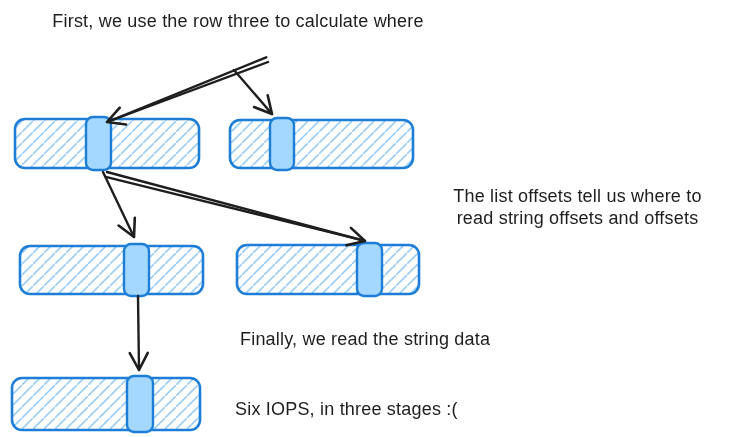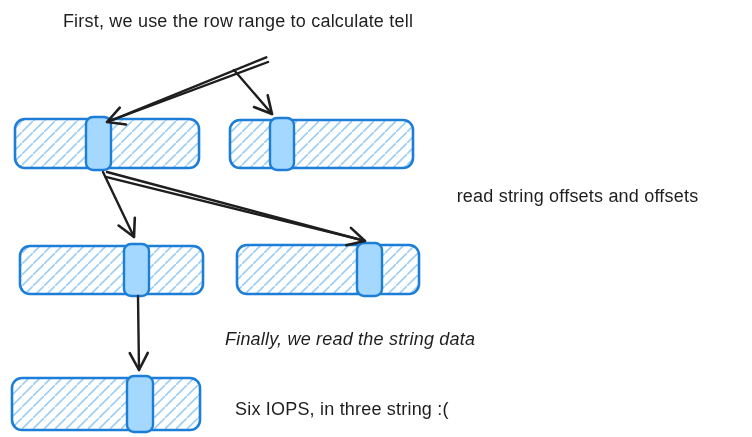--- a/index.html
+++ b/index.html
@@ -101,24 +101,25 @@
           <line x1="105.70819130050602" y1="176.83024122419488" x2="359.20371053096613" y2="239.4498295606072" class="arrow-line" stroke="#1e1e1e"></line>
           <line x1="107" y1="172" x2="365" y2="241" class="arrow-line" marker-end="url(#ah)" stroke="#1e1e1e"></line>
         </g>
         <g>
           <line x1="138" y1="296" x2="139" y2="370" class="arrow-line" marker-end="url(#ah)" stroke="#1e1e1e"></line>
         </g>
       </g>
   </svg>
 
   <div class="caption centered" style="left:8px; top:10px; width:460px;">
-    <div>First, we use the row range to calculate tell</div>
+    <div>First, we use the row three to calculate where</div>
   </div>
 
   <div class="caption centered" style="left:405px; top:185px; width:345px; line-height:22px;">
+    <div>The list offsets tell us where to</div>
     <div>read string offsets and offsets</div>
   </div>
 
-  <div class="caption" style="left:225px; top:328px;font-style:italic;">Finally, we read the string data</div>
+  <div class="caption" style="left:240px; top:328px;">Finally, we read the string data</div>
 
-  <div class="caption" style="left:235px; top:398px;">Six IOPS, in three string :(</div>
+  <div class="caption" style="left:235px; top:398px;">Six IOPS, in three stages :(</div>
 
 </div>
 
 </body></html>

